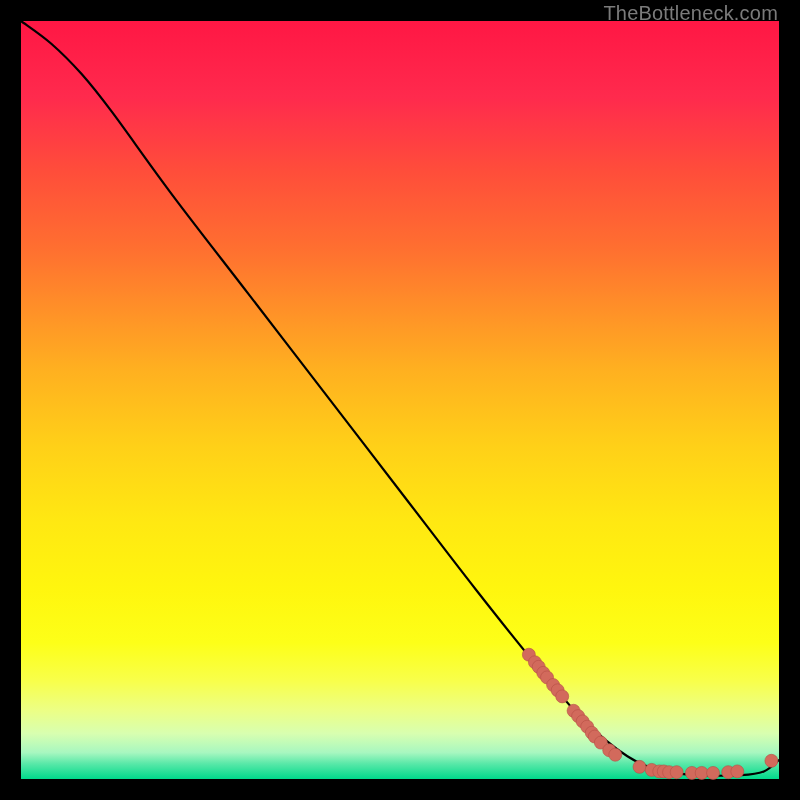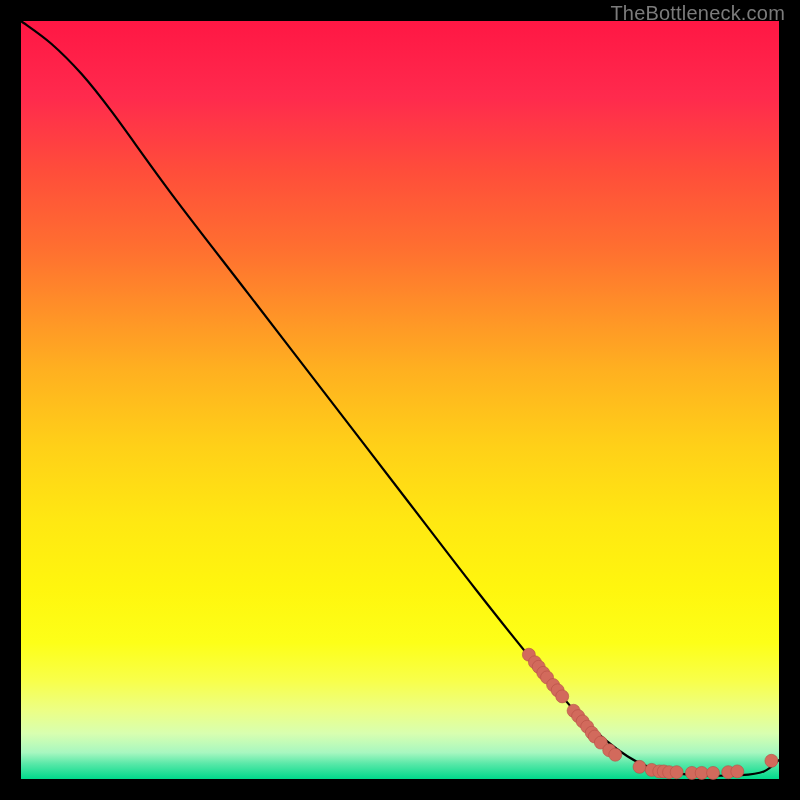--- a/index.html
+++ b/index.html
@@ -37,21 +37,21 @@
       #ecff86 91%,
       #d8ffb0 94%,
       #a8f7c0 96.5%,
       #58e8a8 98%,
       #00d98b 100%
     );
   }
   .watermark {
     position: absolute;
     top: 2px;
-    right: 15px;
+    right: 22px;
     color: #7b7b7b;
     font-size: 20px;
     font-weight: 400;
     letter-spacing: 0.2px;
     user-select: none;
   }
   .svg-overlay {
     position: absolute;
     left: 21px;
     top: 21px;

